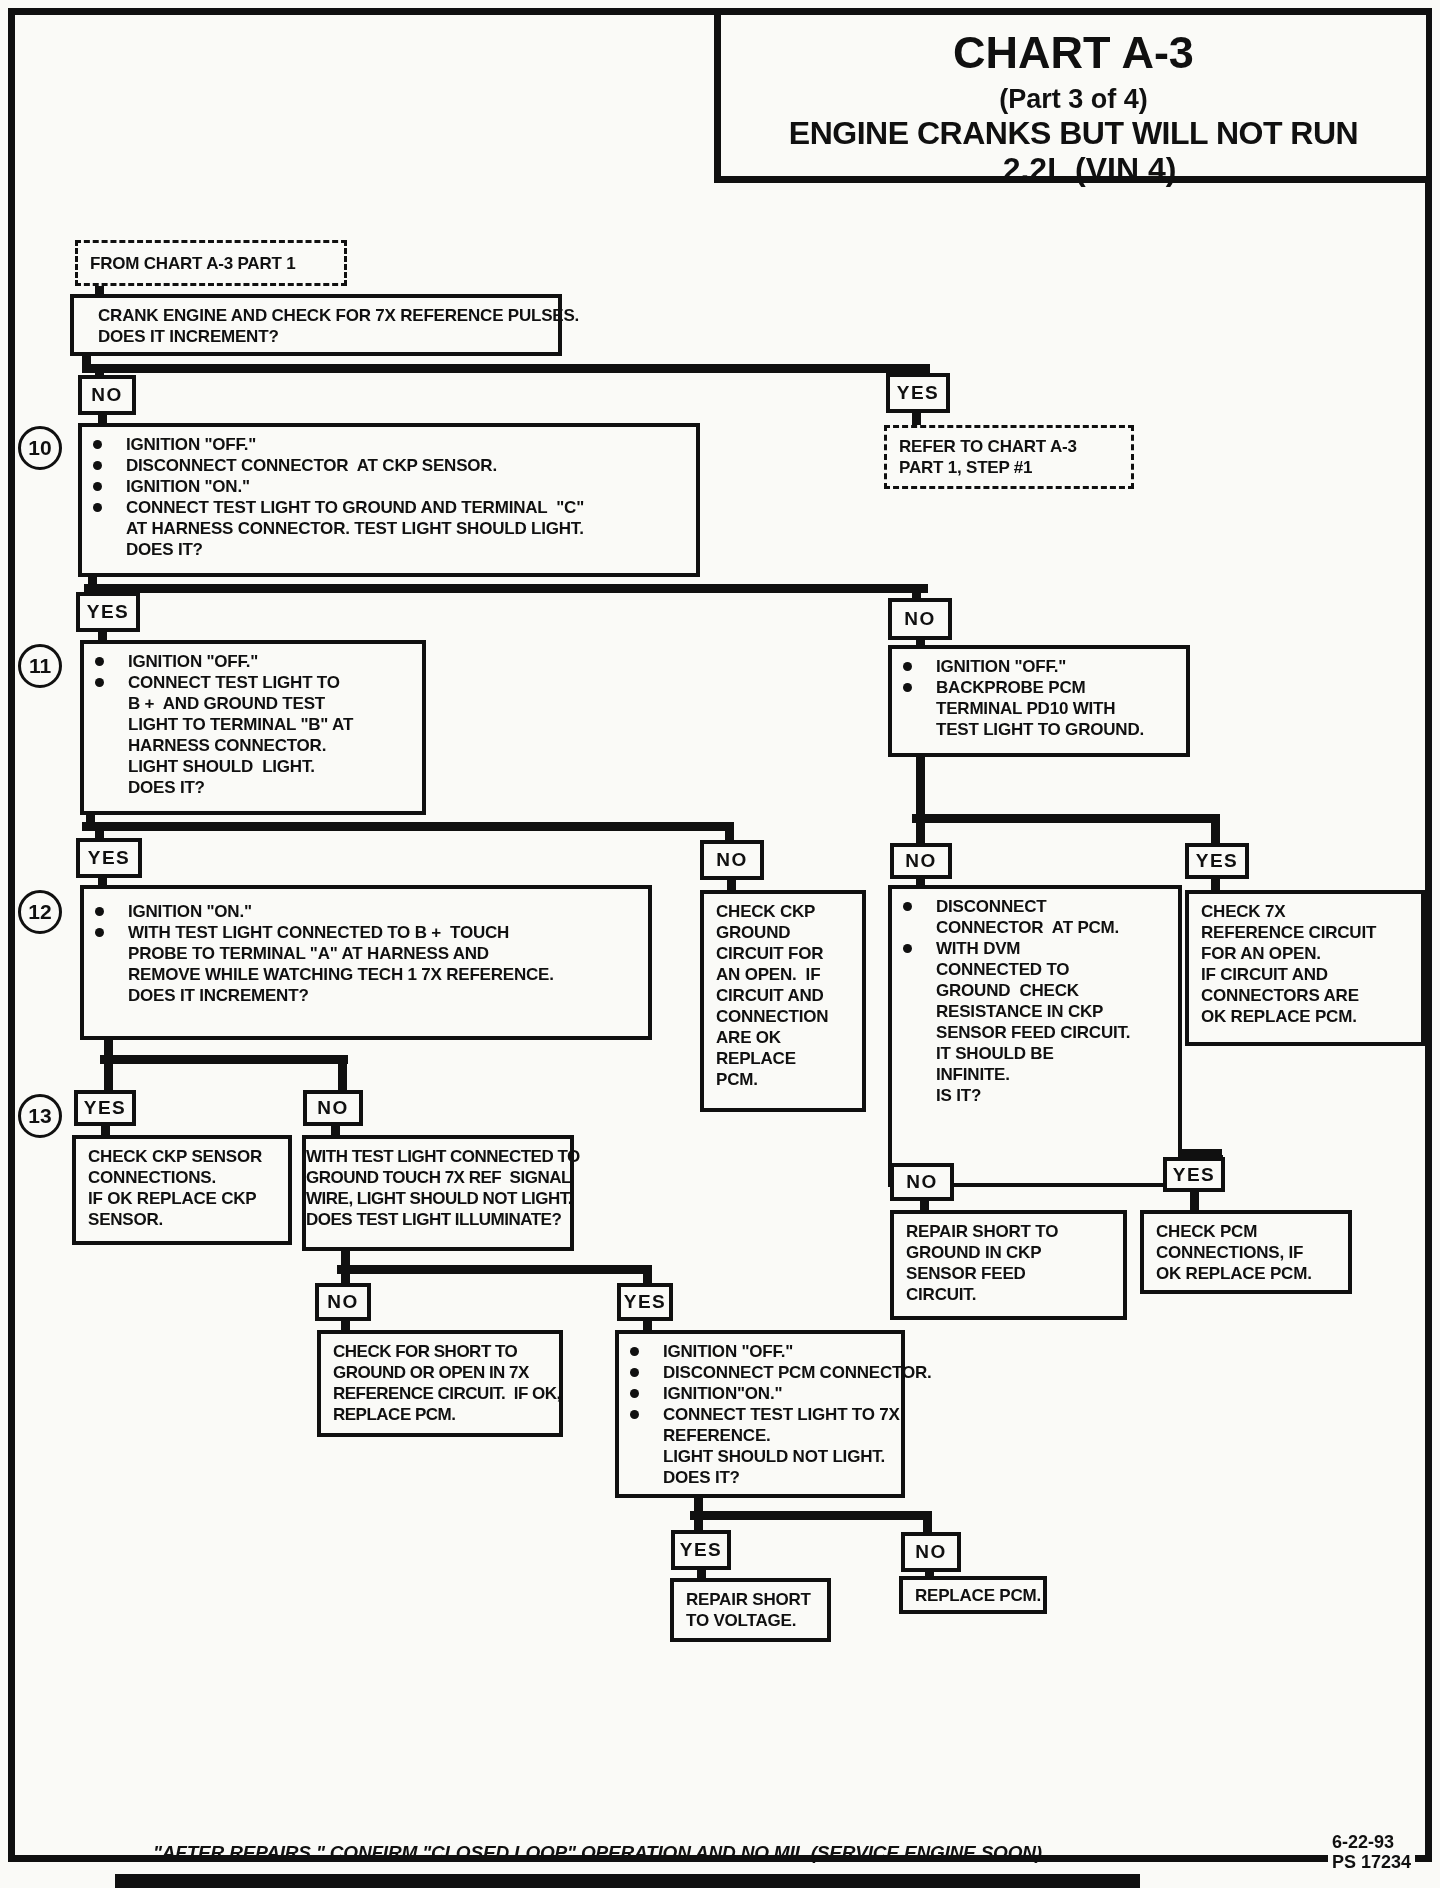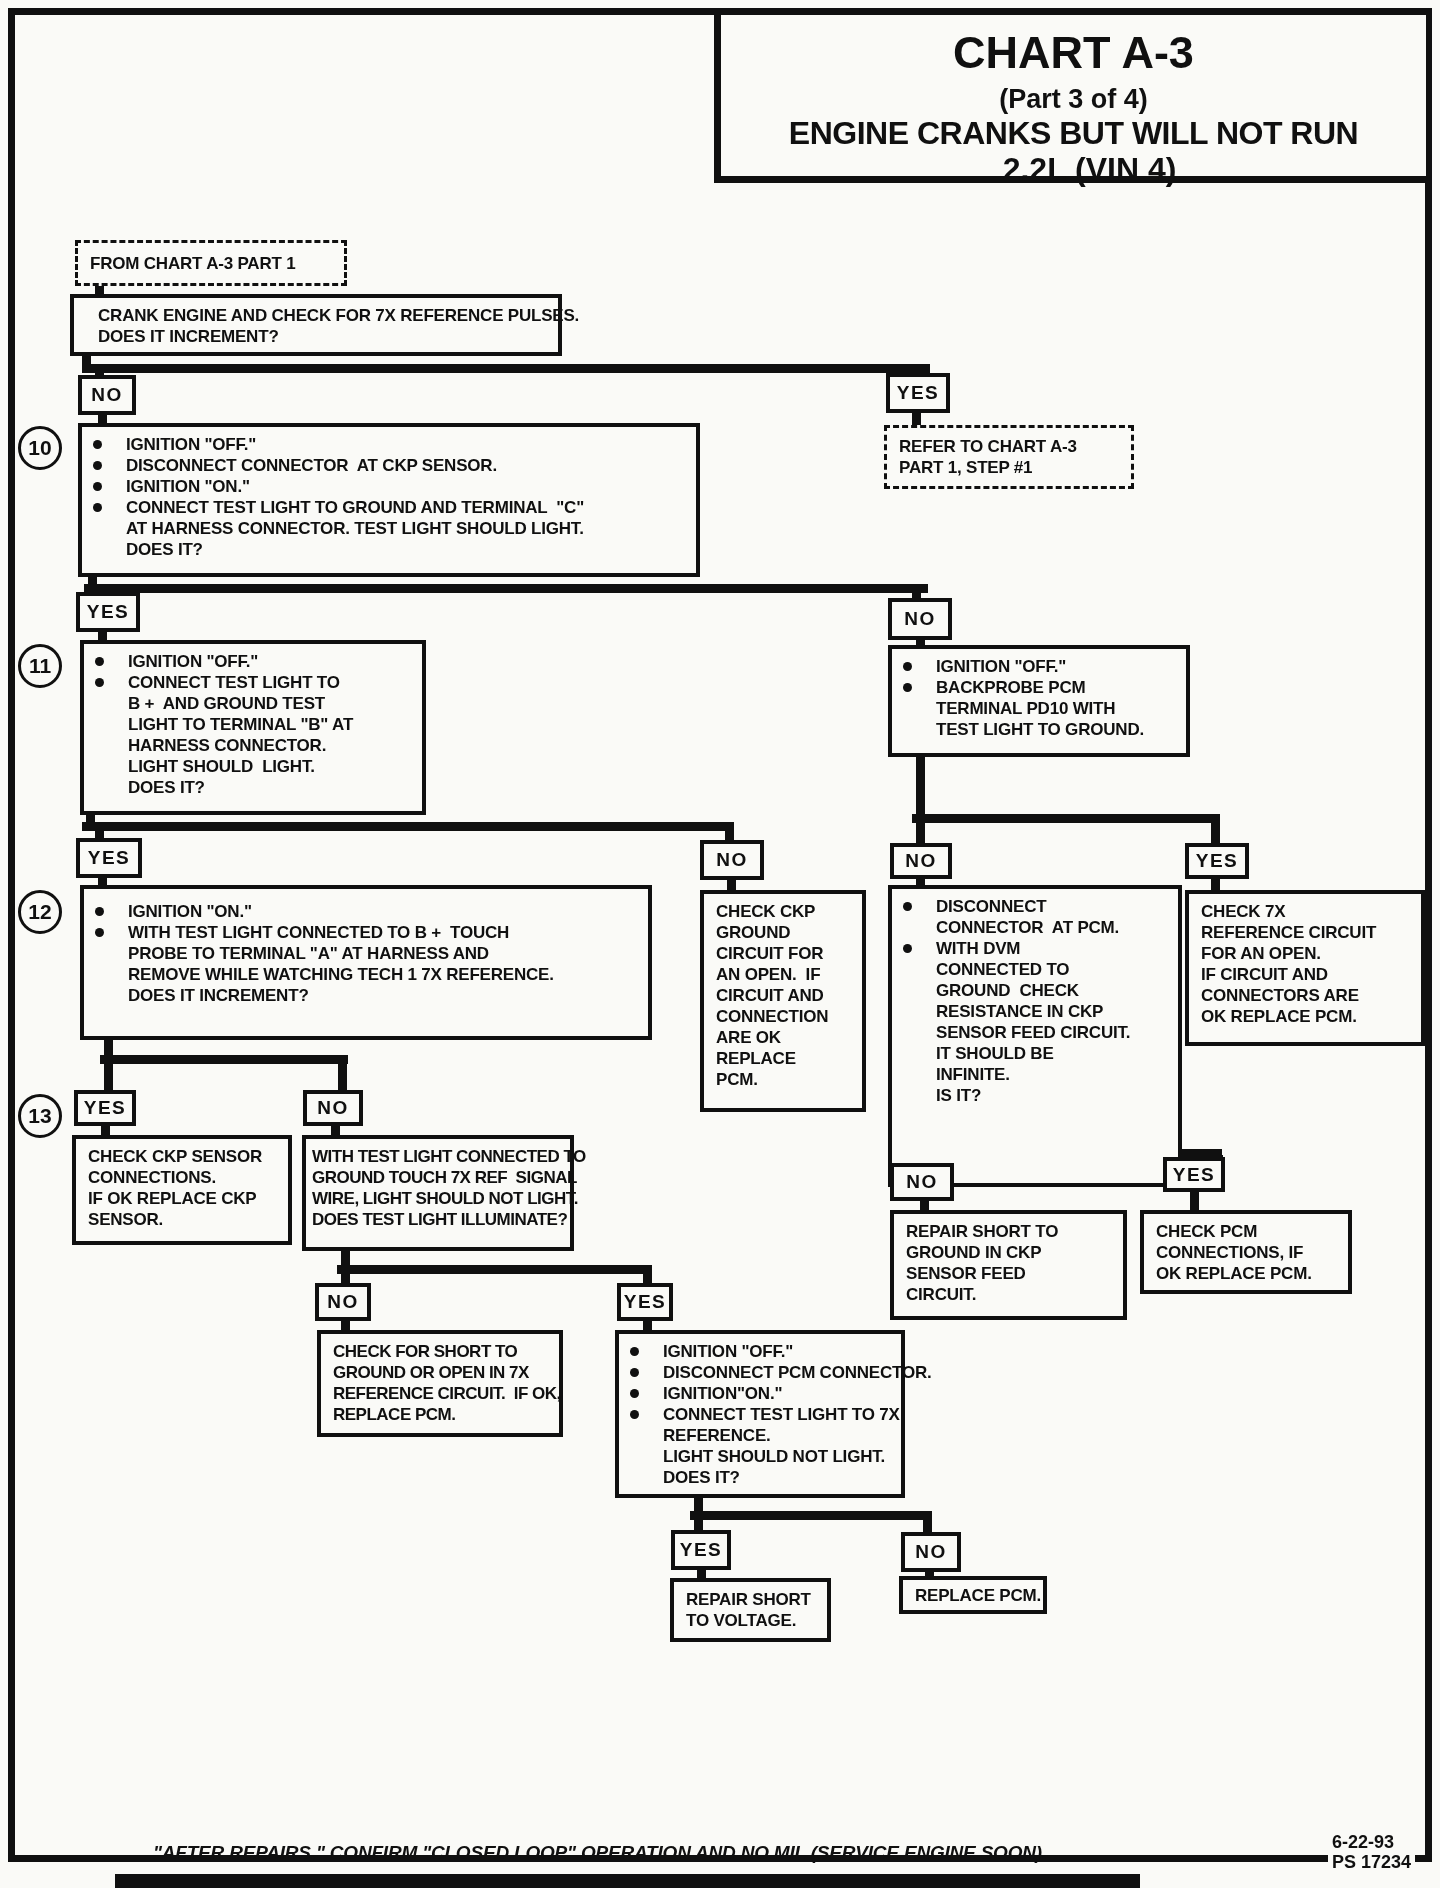--- a/index.html
+++ b/index.html
@@ -283,21 +283,21 @@
 <div class="circle" style="left:18px;top:1094px;">
     <span>13</span>
   </div>
 <div class="node" style="left:72px;top:1135px;width:220px;height:110px;">
   <div class="txt">CHECK CKP SENSOR
 CONNECTIONS.
 IF OK REPLACE CKP
 SENSOR.</div>
 </div>
 
-<div class="node" style="left:302px;top:1135px;width:272px;height:116px;padding-left:6px;letter-spacing:-0.5px;">
+<div class="node" style="left:302px;top:1135px;width:272px;height:116px;padding-left:0;letter-spacing:-0.5px;">
   <div class="txt">WITH TEST LIGHT CONNECTED TO
 GROUND TOUCH 7X REF  SIGNAL
 WIRE, LIGHT SHOULD NOT LIGHT.
 DOES TEST LIGHT ILLUMINATE?</div>
 </div>
 
 <div class="lbl" style="left:890px;top:1163px;width:64px;height:38px;">
     <span>NO</span>
   </div>
 <div class="lbl" style="left:1163px;top:1157px;width:62px;height:35px;">

